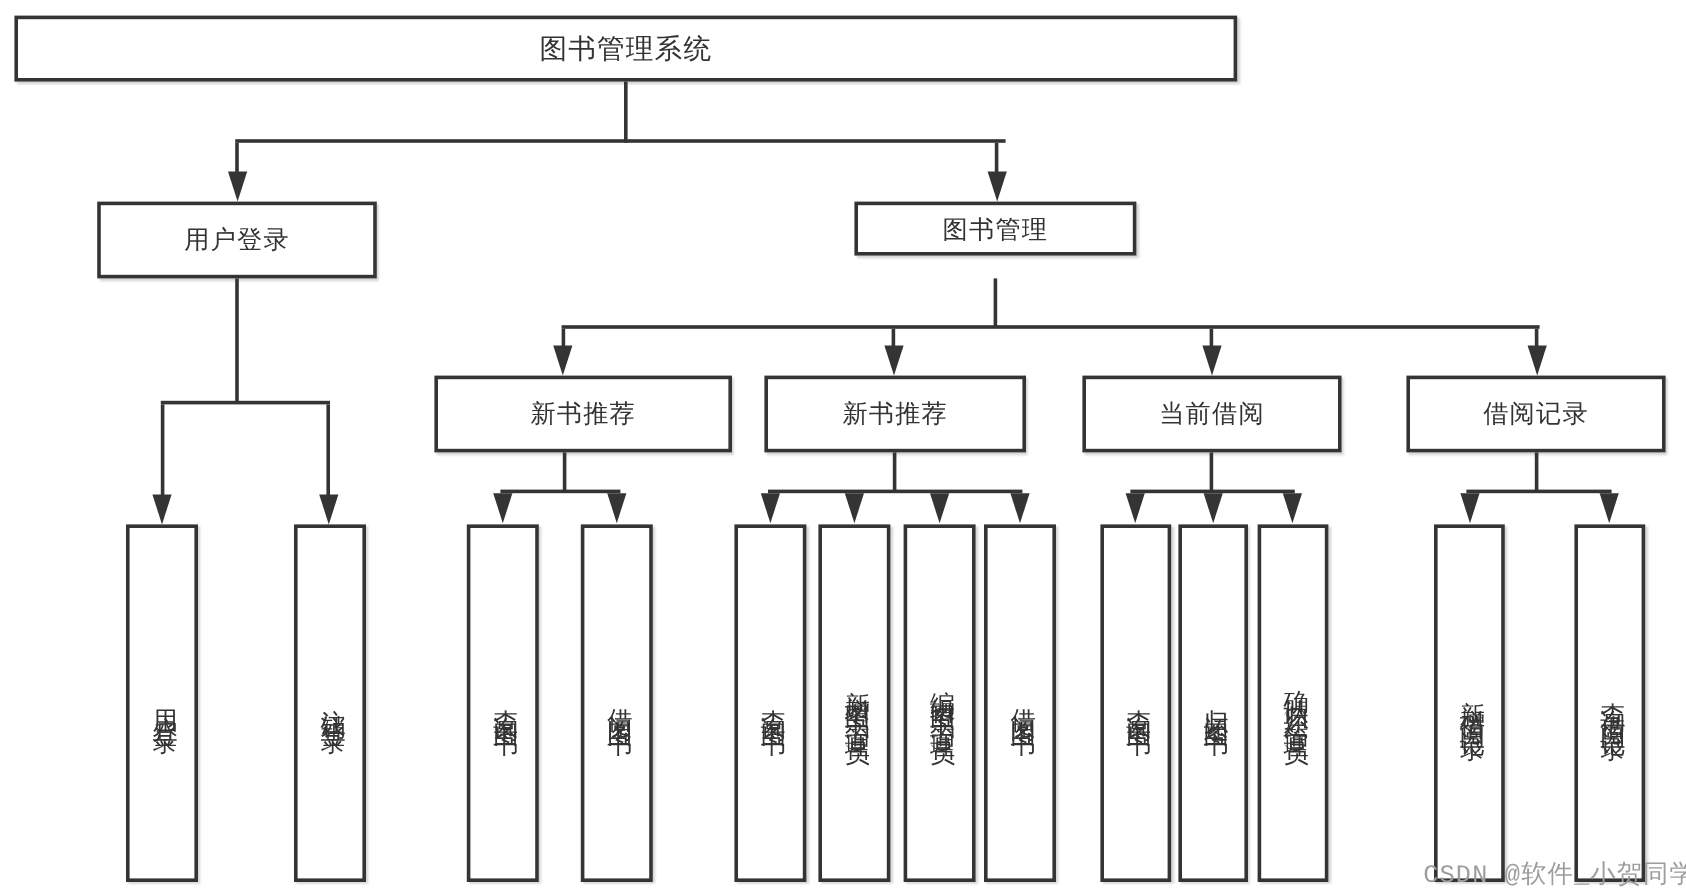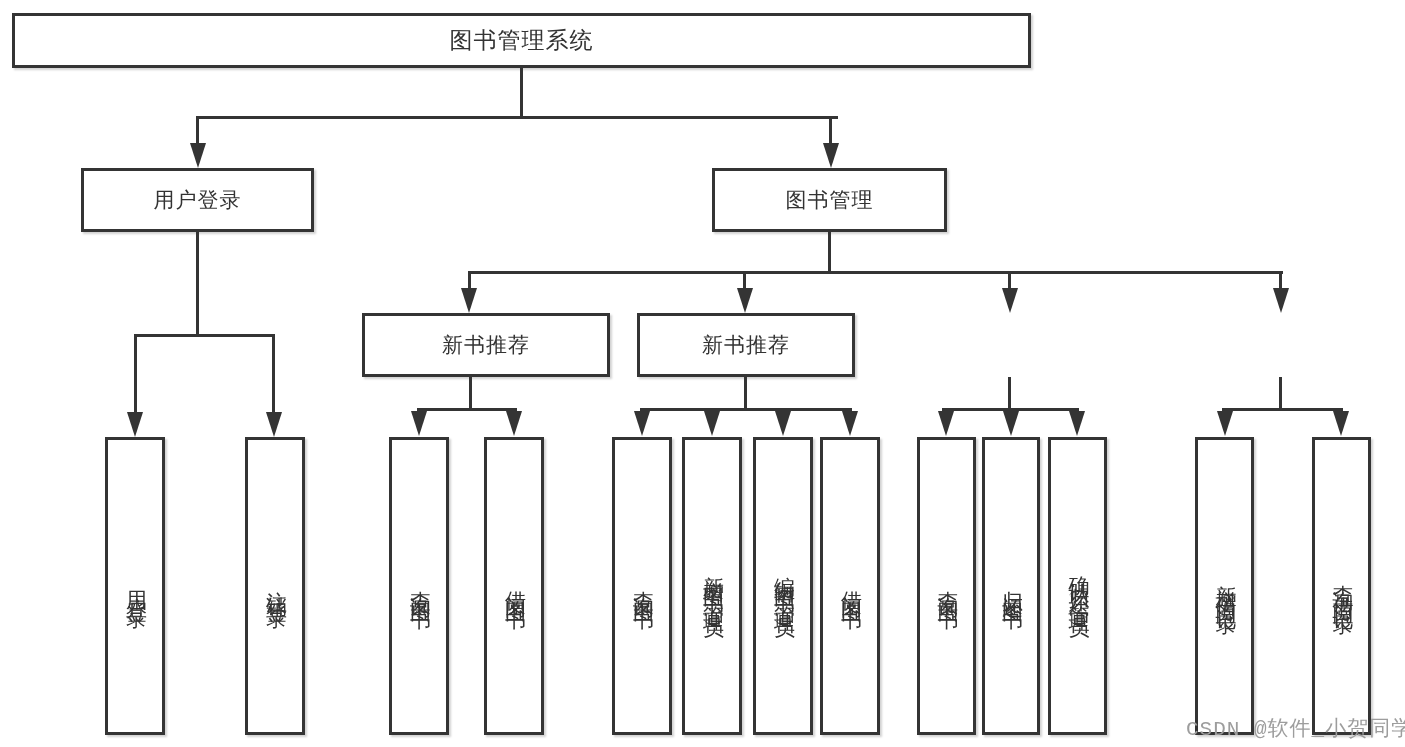--- a/index.html
+++ b/index.html
@@ -32,27 +32,29 @@
 </style>
 </head>
 <body>
 
 <div class="canvas">
 
   <div class="node root-size" style="left:12px; top:13px; width:1019px; height:55px;">图书管理系统</div>
 
   <div class="node" style="left:81px; top:168px; width:233px; height:64px;">用户登录</div>
 
-  <div class="node" style="left:712px; top:168px; width:235px; height:64px;">图书管理</div>
+  <div class="node" style="left:712px; top:168px; width:235px; height:45px;">图书管理</div>
 
   <div class="node" style="left:362px; top:313px; width:248px; height:64px;">新书推荐</div>
 
   <div class="node" style="left:637px; top:313px; width:218px; height:64px;">新书推荐</div>
 
+  <div class="node" style="left:902px; top:313px; width:216px; height:64px;">当前借阅</div>
 
+  <div class="node" style="left:1172px; top:313px; width:216px; height:64px;">借阅记录</div>
 
   <div class="node v" style="left:105px; top:437px; width:60px; height:298px;">用户登录</div>
   <div class="node v" style="left:245px; top:437px; width:60px; height:298px;">注销登录</div>
 
   <div class="node v" style="left:389px; top:437px; width:60px; height:298px;">查询图书</div>
   <div class="node v" style="left:484px; top:437px; width:60px; height:298px;">借阅图书</div>
 
   <div class="node v" style="left:612px; top:437px; width:60px; height:298px;">查询图书</div>
   <div class="node v" style="left:682px; top:437px; width:60px; height:298px;">新增图书（管理员）</div>
   <div class="node v" style="left:753px; top:437px; width:60px; height:298px;">编辑图书（管理员）</div>

